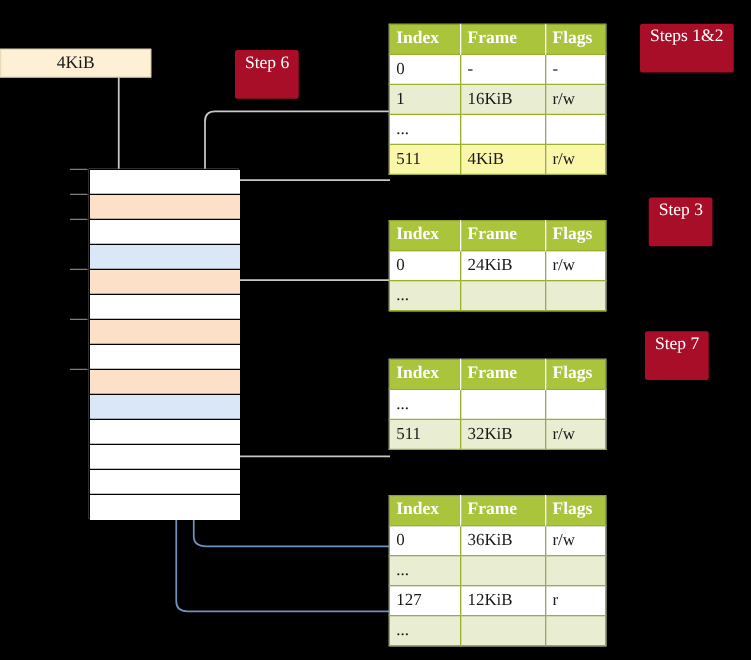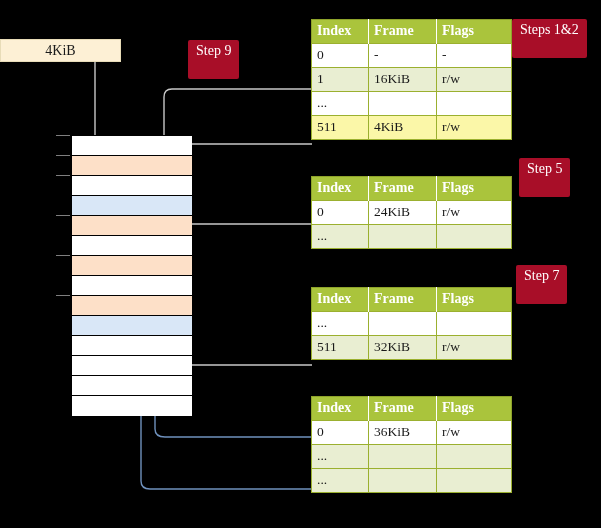--- a/index.html
+++ b/index.html
@@ -94,21 +94,21 @@
     border: 1px solid #9bb02f;
     height: 21px;
     vertical-align: middle;
     white-space: nowrap;
   }
   .pt tr.shade td { background: #e9eed2; }
   .pt tr.plain td { background: #ffffff; }
   .pt td.hl { background: #fbf7a8 !important; }
   .col-index { width: 57px; }
   .col-frame { width: 68px; }
-  .col-flags { width: 75px; }
+  .col-flags { width: 48px; }
 
   
   #wires {
     position: absolute;
     left: 0; top: 0;
     width: 601px; height: 528px;
     pointer-events: none;
   }
 </style>
 </head>
@@ -155,23 +155,23 @@
       <div class="mem-row orange" style="top: 120px;"></div>
       <div class="mem-row" style="top: 140px;"></div>
       <div class="mem-row orange" style="top: 160px;"></div>
       <div class="mem-row blue" style="top: 180px;"></div>
       <div class="mem-row" style="top: 200px;"></div>
       <div class="mem-row" style="top: 220px;"></div>
       <div class="mem-row" style="top: 240px;"></div>
       <div class="mem-row last" style="top: 260px;"></div>
     </div>
 
-  <div class="step-badge" style="left:188px; top:40px;">Step 9</div>
+  <div class="step-badge" style="left:188px; top:40px;">Step 6</div>
   <div class="step-badge" style="left:512px; top:19px;">Steps 1&amp;2</div>
-  <div class="step-badge" style="left:519px; top:158px;">Step 5</div>
+  <div class="step-badge" style="left:519px; top:158px;">Step 3</div>
   <div class="step-badge" style="left:516px; top:265px;">Step 7</div>
 
   <table class="pt" id="tbl0" style="left:311px; top:19px;">
       <thead>
         <tr>
           <th class="col-index">Index</th>
           <th class="col-frame">Frame</th>
           <th class="col-flags">Flags</th>
         </tr>
       </thead>
@@ -251,20 +251,25 @@
       <tbody>
         <tr class="plain">
           <td class="col-index">0</td>
           <td class="col-frame">36KiB</td>
           <td class="col-flags">r/w</td>
         </tr>
         <tr class="shade">
           <td class="col-index">...</td>
           <td class="col-frame"></td>
           <td class="col-flags"></td>
+        </tr>
+        <tr class="plain">
+          <td class="col-index">127</td>
+          <td class="col-frame">12KiB</td>
+          <td class="col-flags">r</td>
         </tr>
         <tr class="shade">
           <td class="col-index">...</td>
           <td class="col-frame"></td>
           <td class="col-flags"></td>
         </tr>
       </tbody>
     </table>
 
 <div class="mem-tick" style="left: 56px; top: 135px;"></div>

